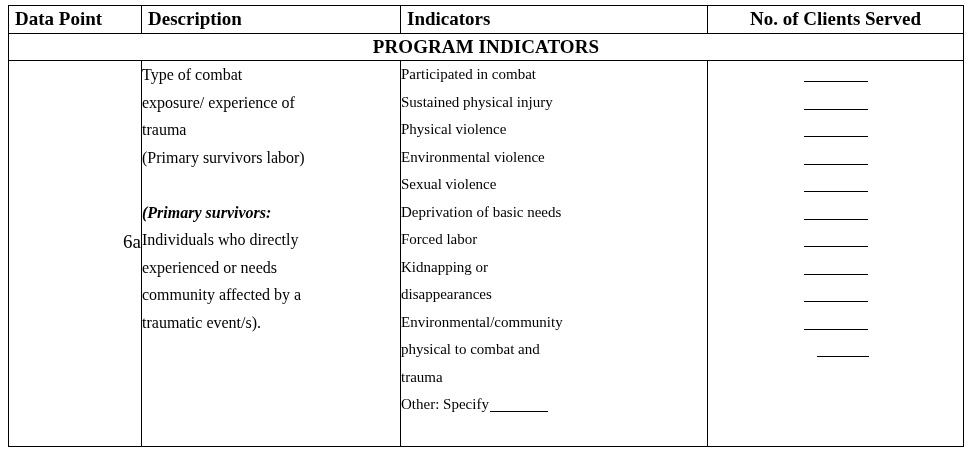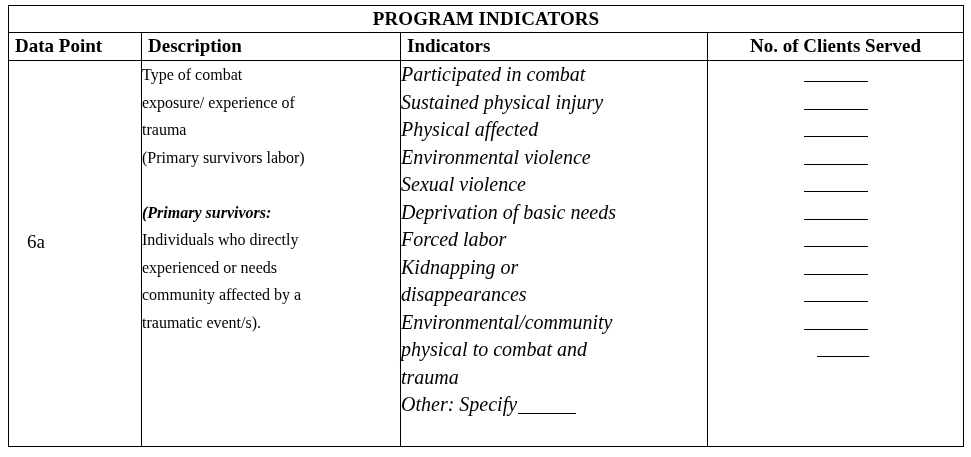--- a/index.html
+++ b/index.html
@@ -76,42 +76,41 @@
   .datapoint-cell {
     text-align: center;
     font-size: 19px;
     position: relative;
   }
   .datapoint-value {
     position: absolute;
     top: 170px;
     left: 18px;
     right: 0;
-    text-align: left;
+    text-align: right;
     font-size: 19px;
     line-height: 22px;
   }
 
   .desc-cell { padding: 10px 4px 0 10px; }
   .desc-block {
     font-size: 16px;
     line-height: 27.5px;
   }
   .desc-block p { margin: 0; }
   .desc-block .gap { height: 27.5px; }
   .desc-block b { font-weight: bold; font-style: italic; }
 
   .ind-cell { padding: 10px 4px 0 8px; }
   .ind-list {
     list-style: none;
     margin: 0;
     padding: 0;
-    font-size: 20px;
+    font-size: 15px;
     line-height: 27.5px;
-    font-style: italic;
   }
   .ind-list li { margin: 0; padding: 0; white-space: nowrap; }
   .ind-list li .blank-inline {
     display: inline-block;
     width: 58px;
     border-bottom: 1.8px solid #000;
     vertical-align: -3px;
     margin-left: 1px;
   }
 
@@ -148,36 +147,36 @@
     <colgroup>
       <col class="c-datapoint">
       <col class="c-desc">
       <col class="c-ind">
       <col class="c-clients">
     </colgroup>
 
     <tbody>
 
       <tr>
-        <td class="title-cell" colspan="4">PROGRAM INDICATORS</td>
-      </tr>
-
-      <tr>
         <td class="hdr-cell">
           <span class="hdr-label">Data Point</span>
         </td>
         <td class="hdr-cell">
           <span class="hdr-label">Description</span>
         </td>
         <td class="hdr-cell">
           <span class="hdr-label">Indicators</span>
         </td>
         <td class="hdr-cell center">
           <span class="hdr-label">No. of Clients Served</span>
         </td>
+      </tr>
+
+      <tr>
+        <td class="title-cell" colspan="4">PROGRAM INDICATORS</td>
       </tr>
 
       <tr class="body-row">
 
         <td class="datapoint-cell">
           <span class="datapoint-value">6a</span>
         </td>
 
         <td class="desc-cell">
           <div class="desc-block">
@@ -191,21 +190,21 @@
             <p>experienced or needs</p>
             <p>community affected by a</p>
             <p>traumatic event/s).</p>
           </div>
         </td>
 
         <td class="ind-cell">
           <ul class="ind-list">
             <li>Participated in combat</li>
             <li>Sustained physical injury</li>
-            <li>Physical affected</li>
+            <li>Physical violence</li>
             <li>Environmental violence</li>
             <li>Sexual violence</li>
             <li>Deprivation of basic needs</li>
             <li>Forced labor</li>
             <li>Kidnapping or</li>
             <li>disappearances</li>
             <li>Environmental/community</li>
             <li>physical to combat and</li>
             <li>trauma</li>
             <li><span>Other: Specify</span><span class="blank-inline"></span></li>

